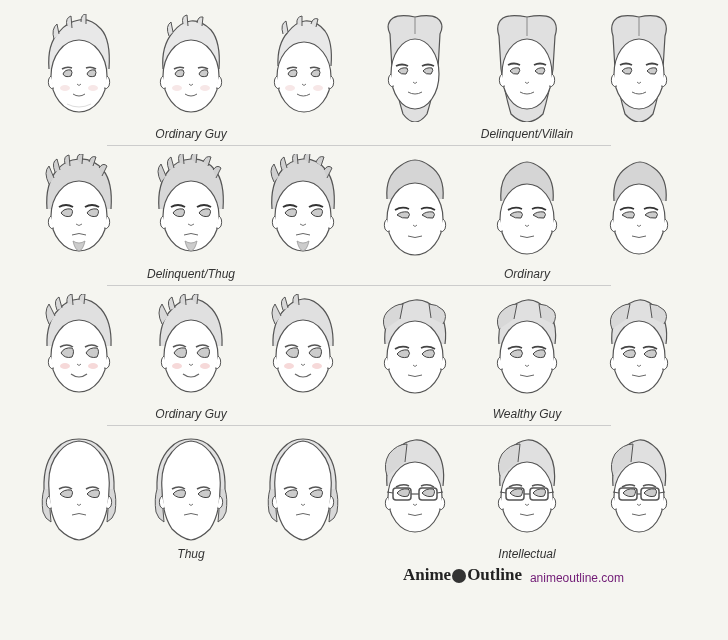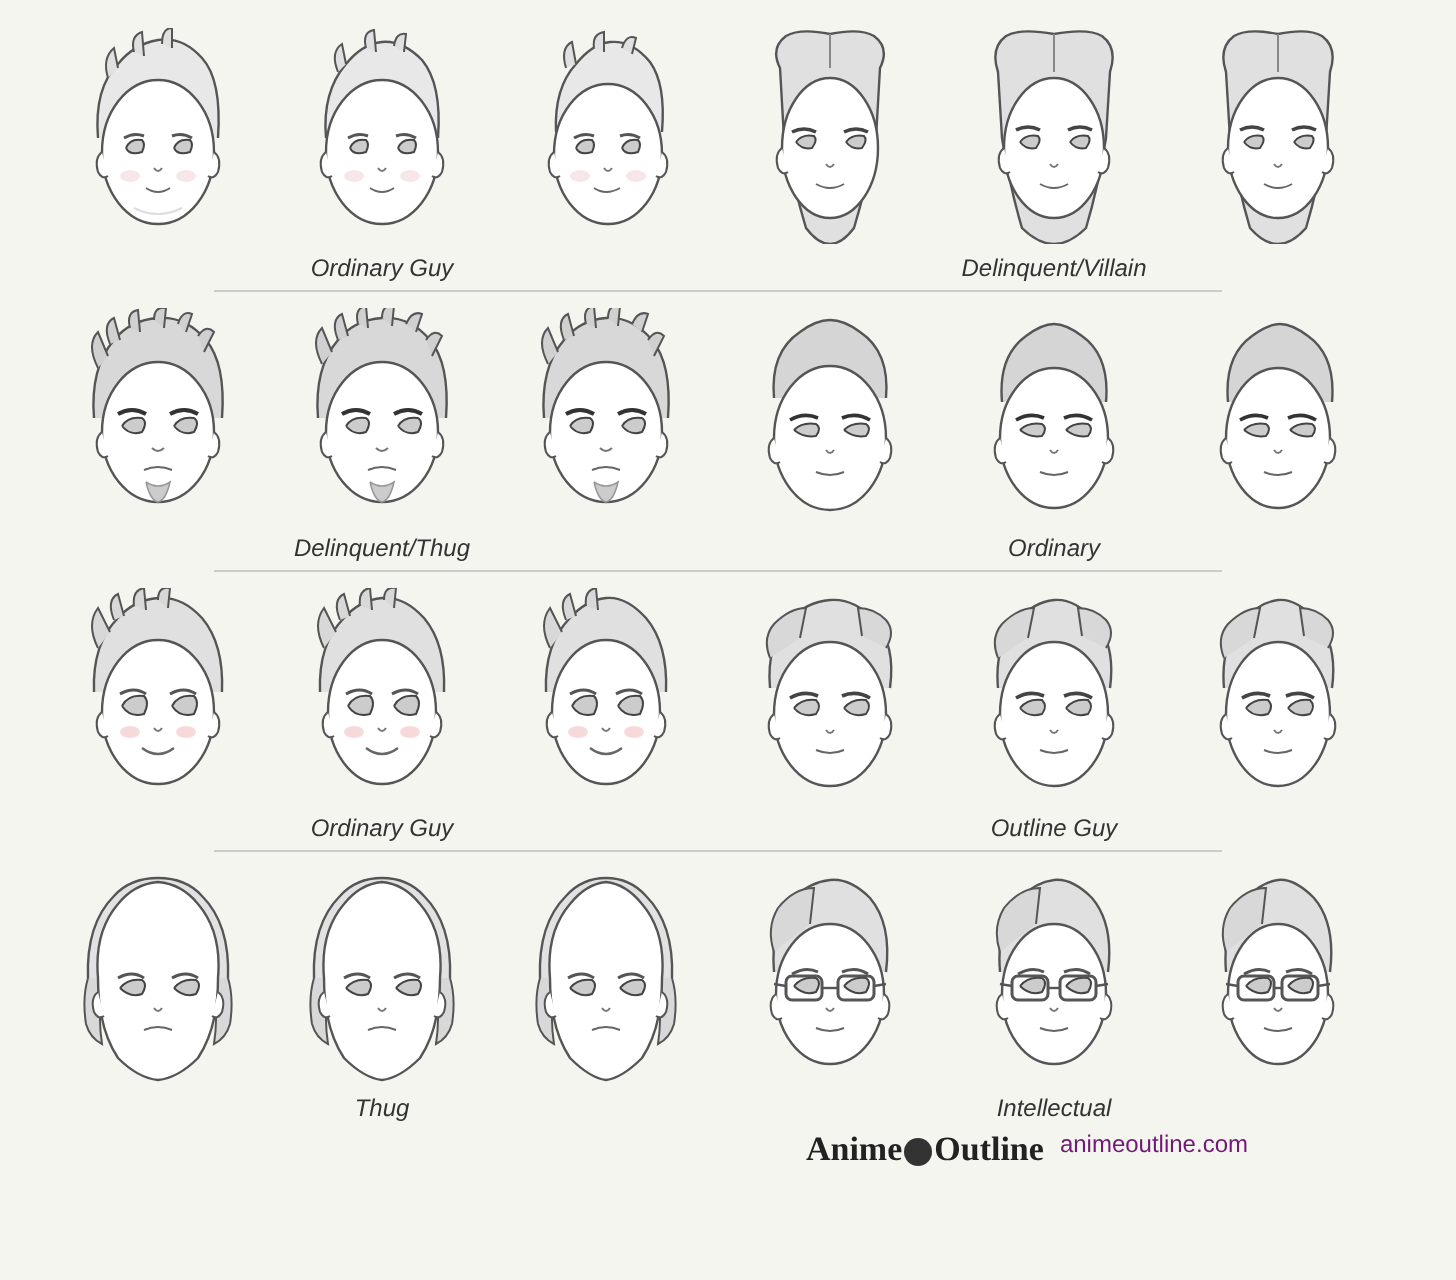--- a/index.html
+++ b/index.html
@@ -60,21 +60,21 @@
       height: 108px;
     }
     .divider-line {
       width: 90%;
       height: 1px;
       background: #ccc;
       margin: 4px auto;
     }
     .bottom-bar {
       display: flex;
-      align-items: flex-start;
+      align-items: flex-end;
       justify-content: flex-end;
       padding: 4px 15px 2px 0;
       gap: 8px;
     }
     .brand-dot {
       width: 14px;
       height: 14px;
       background: #333;
       border-radius: 50%;
       display: inline-block;
@@ -480,21 +480,21 @@
             <path d="M76,63 Q80,66 78,73 Q76,77 73,75" fill="white" stroke="#555" stroke-width="1"></path>
             <path d="M34,60 Q38,55 45,56 Q48,59 45,63 Q38,65 34,60" fill="#ccc" stroke="#444" stroke-width="1"></path>
             <path d="M55,60 Q59,55 66,56 Q69,59 66,63 Q59,65 55,60" fill="#ccc" stroke="#444" stroke-width="1"></path>
             <path d="M32,55 Q39,51 46,54" fill="none" stroke="#444" stroke-width="1.8"></path>
             <path d="M54,54 Q61,51 68,55" fill="none" stroke="#444" stroke-width="1.8"></path>
             <path d="M48,71 Q50,74 52,71" fill="none" stroke="#777" stroke-width="1"></path>
             <path d="M43,81 Q50,84 57,81" fill="none" stroke="#666" stroke-width="1"></path>
           </svg>
         </div>
       </div>
-      <div class="face-label">Outline Guy</div>
+      <div class="face-label">Wealthy Guy</div>
     </div>
   </div>
 
   <div class="divider-line"></div>
 
   <div class="row">
 
     <div class="character-group">
       <div class="faces-row">
         <div class="face-container">

